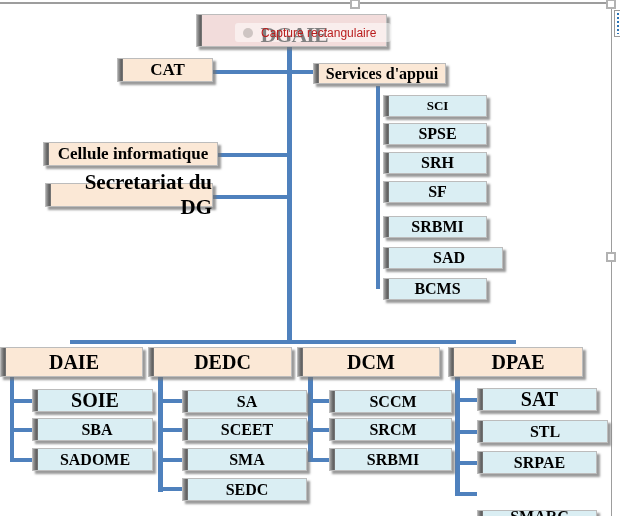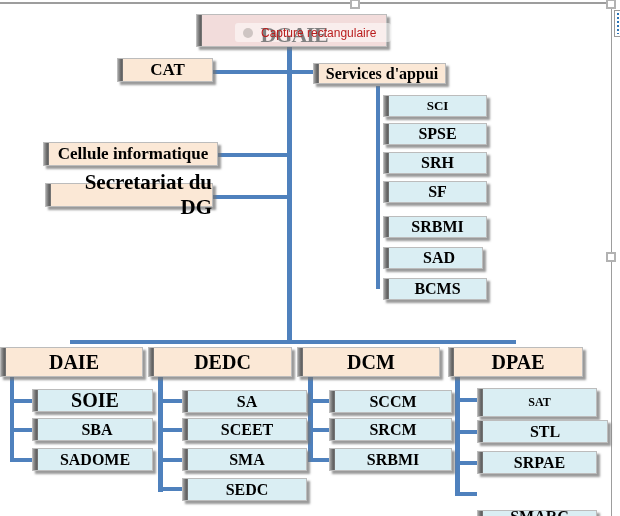--- a/index.html
+++ b/index.html
@@ -85,21 +85,21 @@
     </div>
   <div class="box blue" style="left:383px;top:152px;width:104px;height:22px;font-size:16px;">
       <span>SRH</span>
     </div>
   <div class="box blue" style="left:383px;top:181px;width:104px;height:22px;font-size:16px;">
       <span>SF</span>
     </div>
   <div class="box blue" style="left:383px;top:216px;width:104px;height:22px;font-size:16px;">
       <span>SRBMI</span>
     </div>
-  <div class="box blue" style="left:383px;top:247px;width:100px;height:22px;font-size:16px;padding-left:12px;">
+  <div class="box blue" style="left:383px;top:247px;width:120px;height:22px;font-size:16px;padding-left:12px;">
       <span>SAD</span>
     </div>
   <div class="box blue" style="left:383px;top:278px;width:104px;height:22px;font-size:16px;">
       <span>BCMS</span>
     </div>
 
   <div class="box peach" style="left:0px;top:347px;width:143px;height:30px;font-size:20px;">
       <span>DAIE</span>
     </div>
   <div class="box peach" style="left:148px;top:347px;width:144px;height:30px;font-size:20px;">
@@ -138,21 +138,21 @@
   <div class="box blue" style="left:329px;top:390px;width:123px;height:23px;font-size:16px;">
       <span>SCCM</span>
     </div>
   <div class="box blue" style="left:329px;top:418px;width:123px;height:23px;font-size:16px;">
       <span>SRCM</span>
     </div>
   <div class="box blue" style="left:329px;top:448px;width:123px;height:23px;font-size:16px;">
       <span>SRBMI</span>
     </div>
 
-  <div class="box blue" style="left:477px;top:388px;width:120px;height:29px;font-size:12px;">
+  <div class="box blue" style="left:477px;top:388px;width:120px;height:23px;font-size:20px;">
       <span>SAT</span>
     </div>
   <div class="box blue" style="left:477px;top:420px;width:131px;height:23px;font-size:16px;">
       <span>STL</span>
     </div>
   <div class="box blue" style="left:477px;top:451px;width:120px;height:23px;font-size:16px;">
       <span>SRPAE</span>
     </div>
   <div class="box blue" style="left:477px;top:510px;width:120px;height:14px;font-size:16px;">
       <span>SMARC</span>

